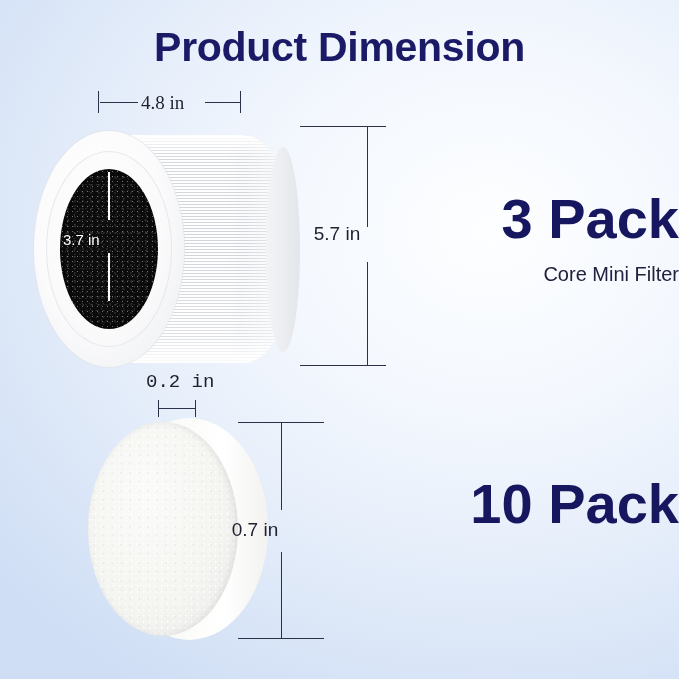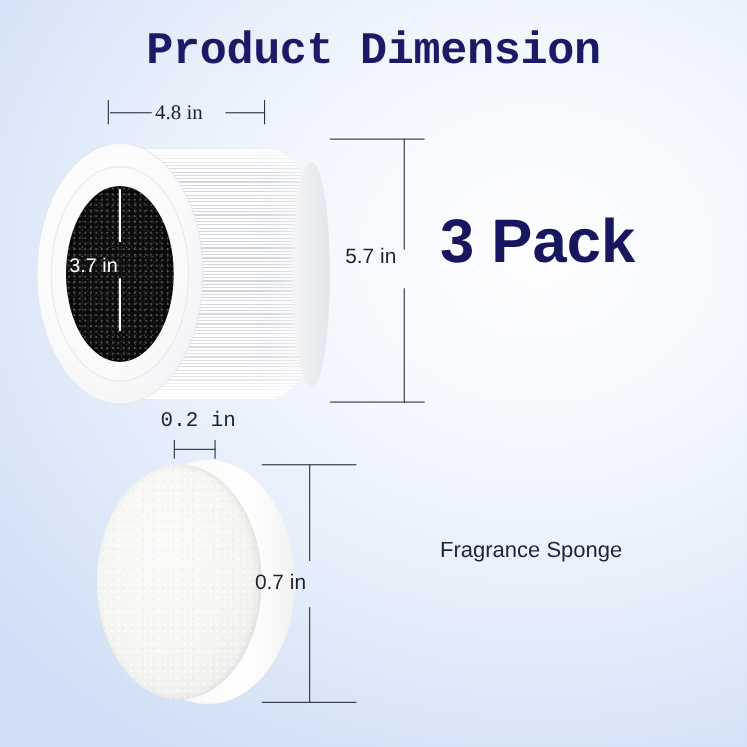--- a/index.html
+++ b/index.html
@@ -26,27 +26,26 @@
   #title {
     position: absolute;
     left: 0;
     top: 24px;
     width: 679px;
     text-align: center;
     font-size: 41px;
     font-weight: bold;
     color: #1a1a66;
     letter-spacing: -0.3px;
-    font-family: Liberation Mono, monospace;
   }
 
   
   .pack-block {
     position: absolute;
-    text-align: left;
+    text-align: right;
   }
   .pack-title {
     font-size: 56px;
     font-weight: bold;
     color: #17175f;
     line-height: 1.05;
     letter-spacing: 0px;
     white-space: nowrap;
   }
   .pack-sub {
@@ -61,21 +60,21 @@
 
   
   .dim-label {
     position: absolute;
     font-size: 19px;
     color: #1f2030;
     white-space: nowrap;
   }
   .dim-label.on-dark {
     color: #ffffff;
-    font-size: 18px;
+    font-size: 15px;
   }
   .hline {
     position: absolute;
     height: 0;
     border-top: 2px solid #25283c;
   }
   .vline {
     position: absolute;
     width: 0;
     border-left: 2px solid #25283c;
@@ -244,35 +243,36 @@
   <div class="vline thin" style="left:367px; top:126px; height:101px;"></div>
   <div class="vline thin" style="left:367px; top:262px; height:104px;"></div>
   <div class="dim-label" style="left:337px; top:234px; transform:translate(-50%,-50%);">5.7 in</div>
 
   <div class="vline light" style="left:108px; top:172px; height:48px;"></div>
   <div class="vline light" style="left:108px; top:253px; height:48px;"></div>
   <div class="dim-label on-dark" style="left:63px; top:231px;">3.7 in</div>
 
   <div class="pack-block" id="pack-top">
     <div class="pack-title">3 Pack</div>
+    <div class="pack-sub">Core Mini Filter</div>
   </div>
 
   <div id="sponge-wrap">
     <div id="sponge-edge"></div>
     <div id="sponge-face"></div>
   </div>
 
   <div class="dim-label" style="left:146px; top:371px;font-family:Liberation Mono, monospace;">0.2 in</div>
   <div class="vline thin" style="left:158px; top:400px; height:17px;"></div>
   <div class="vline thin" style="left:195px; top:400px; height:17px;"></div>
   <div class="hline thin" style="left:158px; top:408px; width:38px;"></div>
 
   <div class="hline thin" style="left:238px; top:422px; width:86px;"></div>
   <div class="hline thin" style="left:238px; top:638px; width:86px;"></div>
   <div class="vline thin" style="left:281px; top:422px; height:88px;"></div>
   <div class="vline thin" style="left:281px; top:552px; height:87px;"></div>
   <div class="dim-label" style="left:255px; top:530px; transform:translate(-50%,-50%);">0.7 in</div>
 
   <div class="pack-block" id="pack-bottom">
-    <div class="pack-sub">Fragrance Sponge</div>
+    <div class="pack-title">10 Pack</div>
   </div>
 
 </div>
 
 </body></html>

